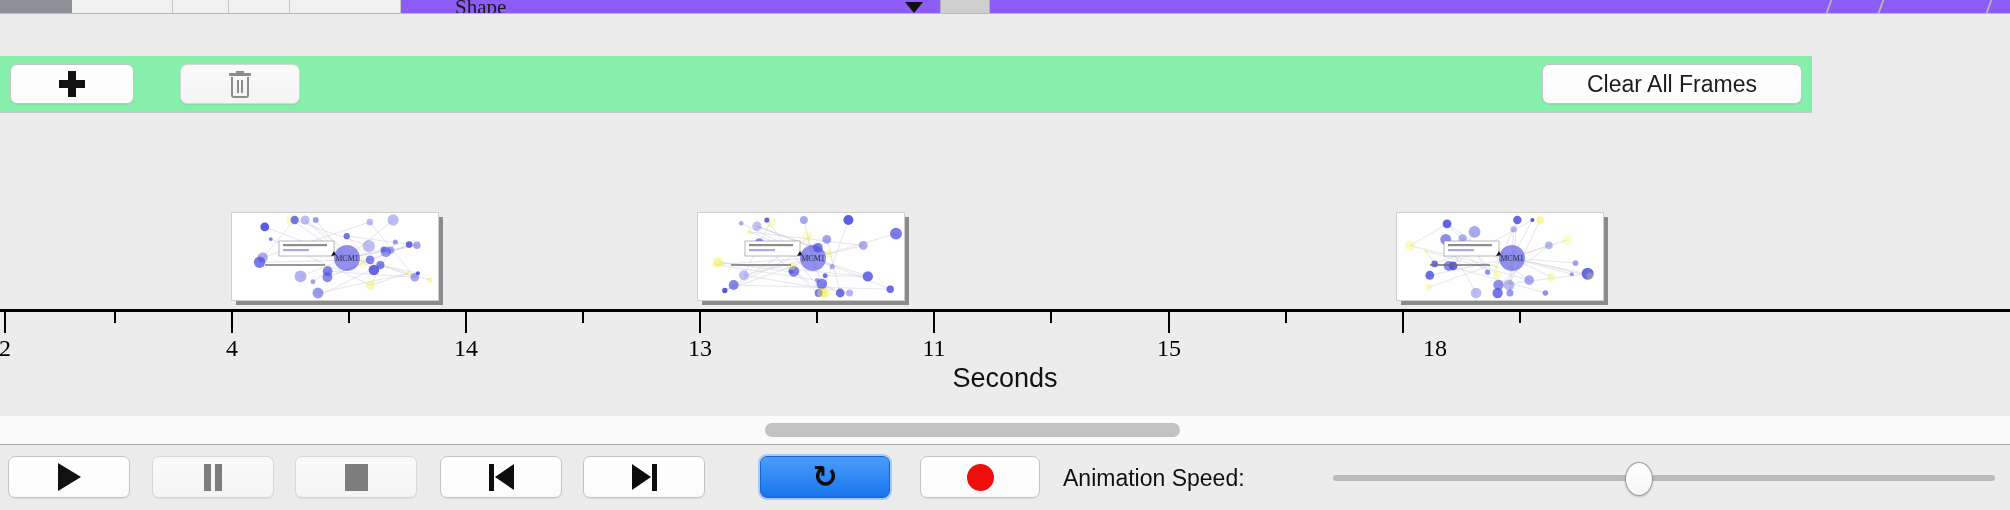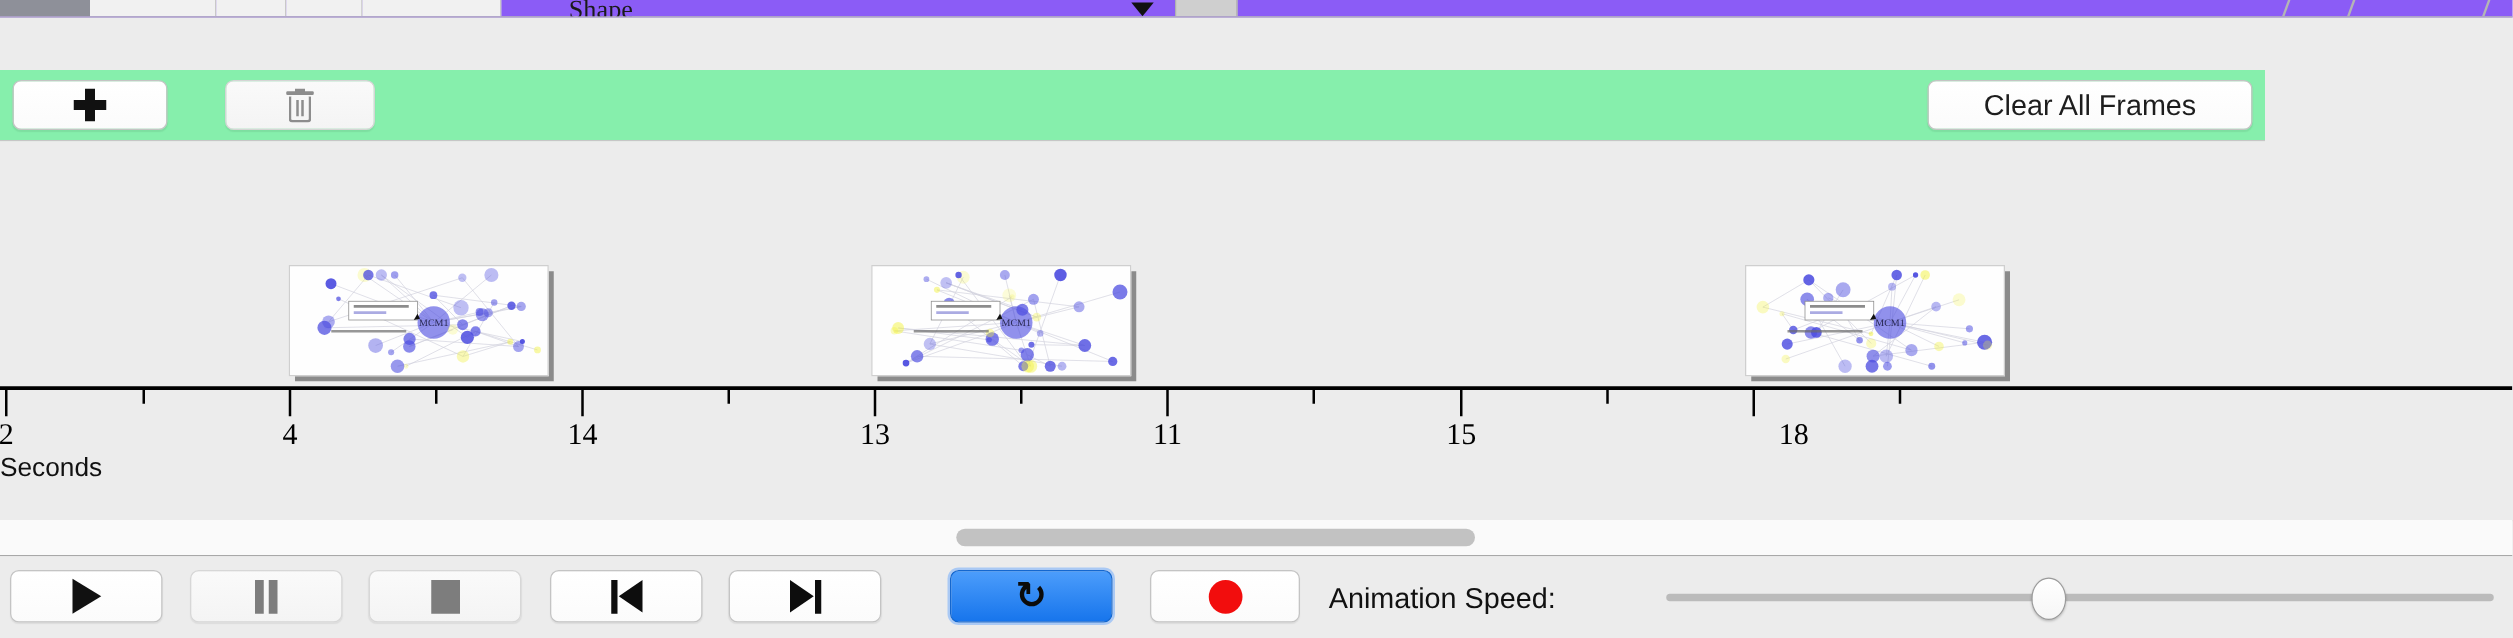--- a/index.html
+++ b/index.html
@@ -87,22 +87,22 @@
   .ruler-line{position:absolute;left:0;top:196px;width:2010px;height:3px;background:#000;}
   .tick{position:absolute;top:199px;width:2px;background:#000;}
   .tick.major{height:21px;}
   .tick.minor{height:11px;}
   .tick-label{
     position:absolute;top:222px;font-size:24px;color:#000;
     font-family:"Liberation Serif","DejaVu Serif",serif;
     transform:translateX(-50%);white-space:nowrap;
   }
   .axis-title{
-    position:absolute;top:250px;width:100%;
-    font-size:21px;color:#111;
+    position:absolute;top:250px;width:100%;text-align:center;
+    font-size:27px;color:#111;
   }
 
   
   .hscroll{
     position:absolute;left:0;top:416px;width:2010px;height:28px;
     background:#fafafa;border-bottom:1px solid #a8a8a8;
   }
   .hscroll-thumb{
     position:absolute;left:765px;top:7px;width:415px;height:14px;
     background:#c2c2c2;border-radius:7px;cursor:default;

